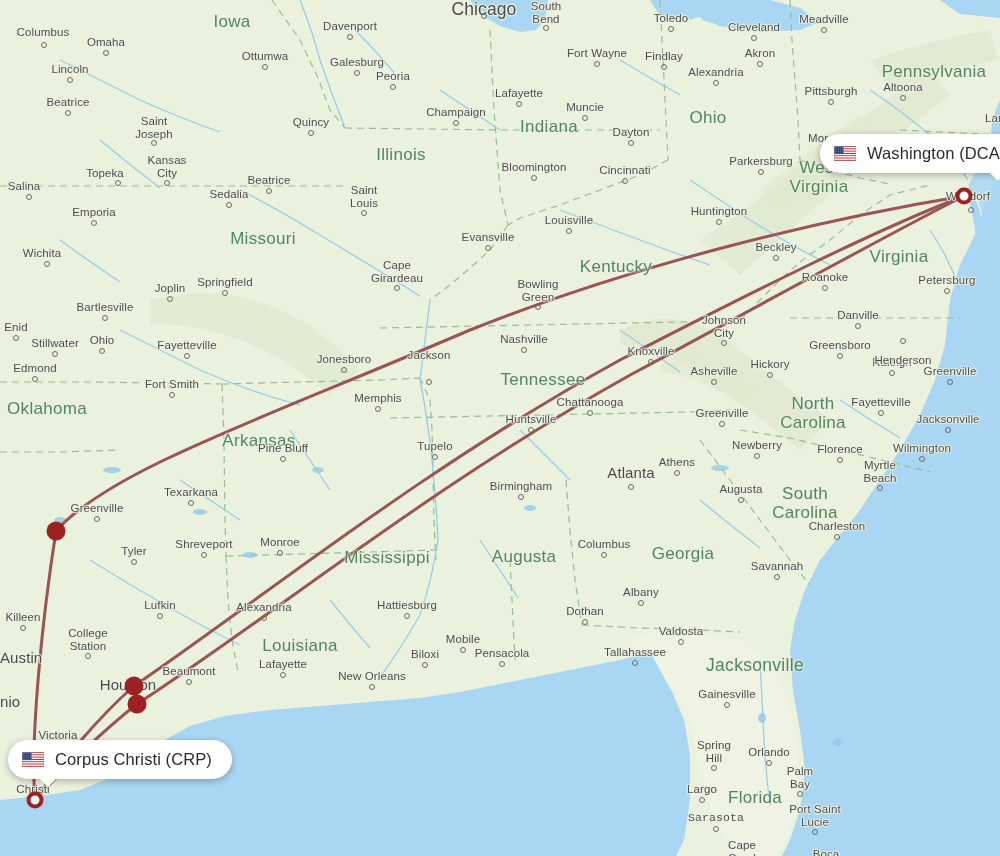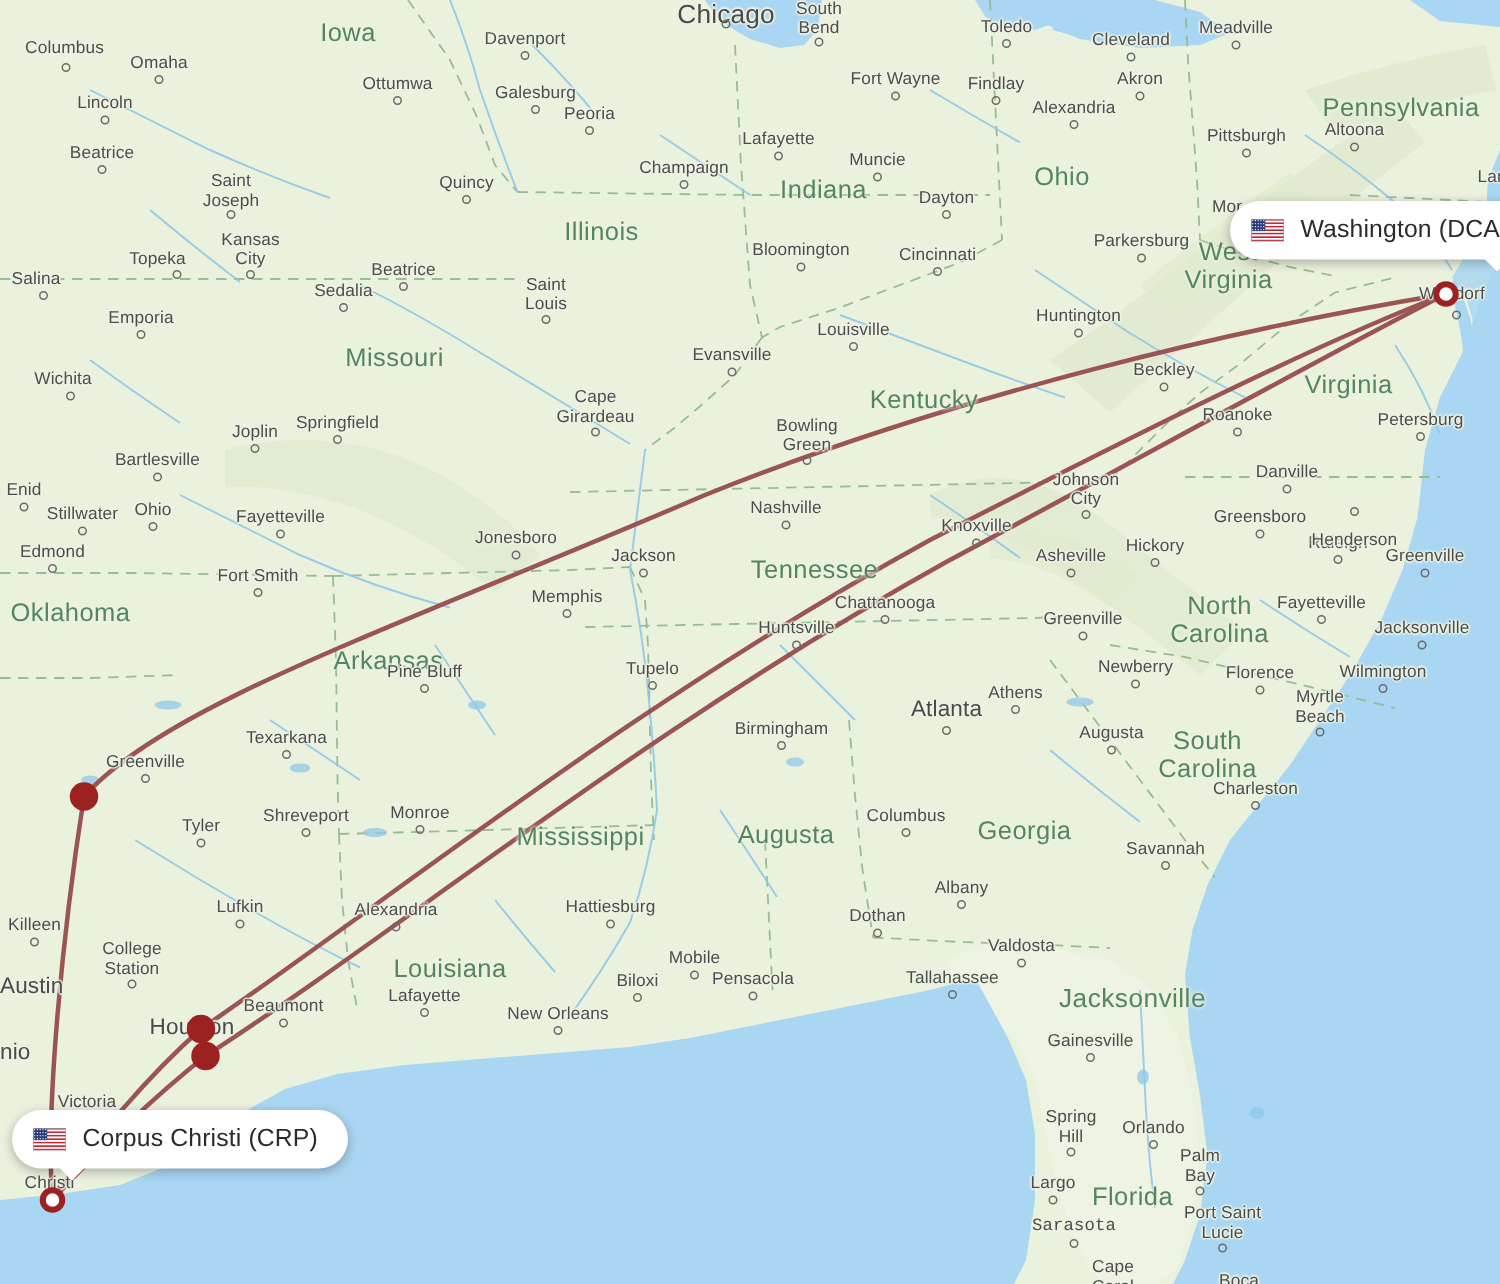--- a/index.html
+++ b/index.html
@@ -381,21 +381,21 @@
       <div class="city" style="left: 102px; top: 334px;">Ohio</div>
       <div class="cdot" style="left: 102px; top: 351px;"></div>
       <div class="city" style="left: 35px; top: 362px;">Edmond</div>
       <div class="cdot" style="left: 35px; top: 379px;"></div>
       <div class="city" style="left: 187px; top: 339px;">Fayetteville</div>
       <div class="cdot" style="left: 187px; top: 356px;"></div>
       <div class="city" style="left: 172px; top: 378px;">Fort Smith</div>
       <div class="cdot" style="left: 172px; top: 395px;"></div>
       <div class="city" style="left: 344px; top: 353px;">Jonesboro</div>
       <div class="cdot" style="left: 344px; top: 370px;"></div>
-      <div class="city" style="left: 429px; top: 365px;">Jackson</div>
+      <div class="city" style="left: 429px; top: 349px;">Jackson</div>
       <div class="cdot" style="left: 429px; top: 382px;"></div>
       <div class="city" style="left: 378px; top: 392px;">Memphis</div>
       <div class="cdot" style="left: 378px; top: 409px;"></div>
       <div class="city" style="left: 524px; top: 333px;">Nashville</div>
       <div class="cdot" style="left: 524px; top: 350px;"></div>
       <div class="city" style="left: 538px; top: 278px;">Bowling
 Green</div>
       <div class="cdot" style="left: 538px; top: 307px;"></div>
       <div class="city" style="left: 435px; top: 440px;">Tupelo</div>
       <div class="cdot" style="left: 435px; top: 457px;"></div>

